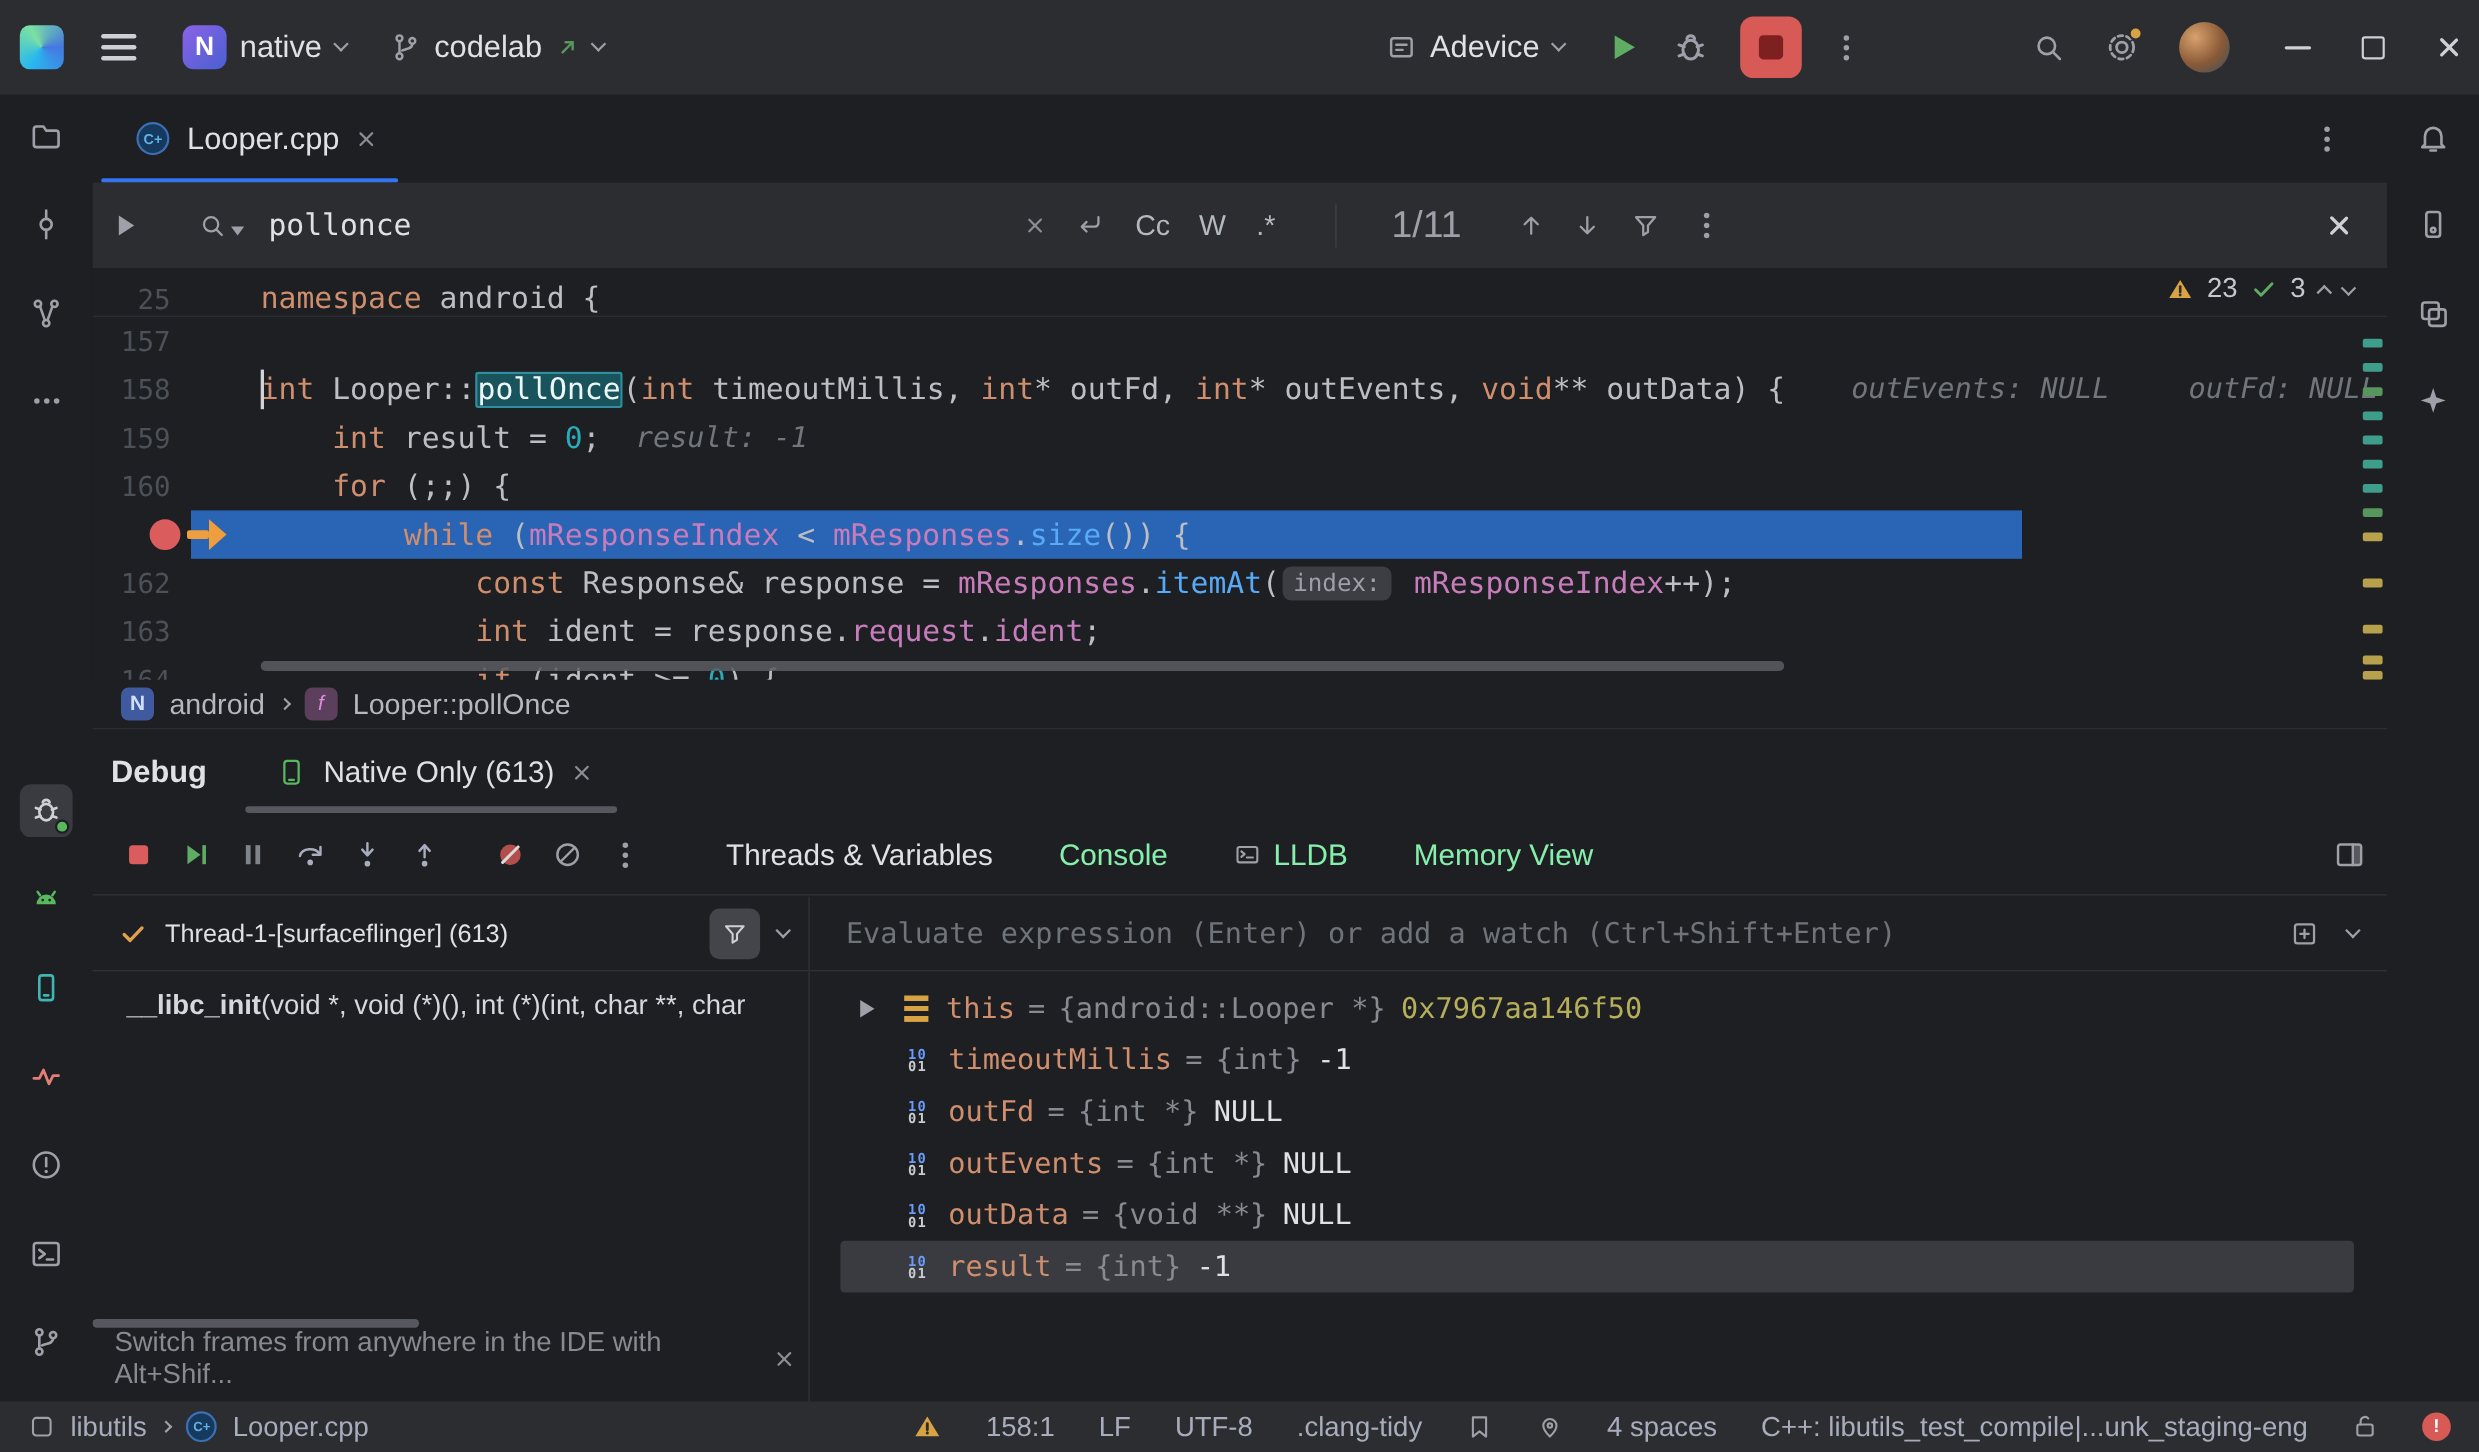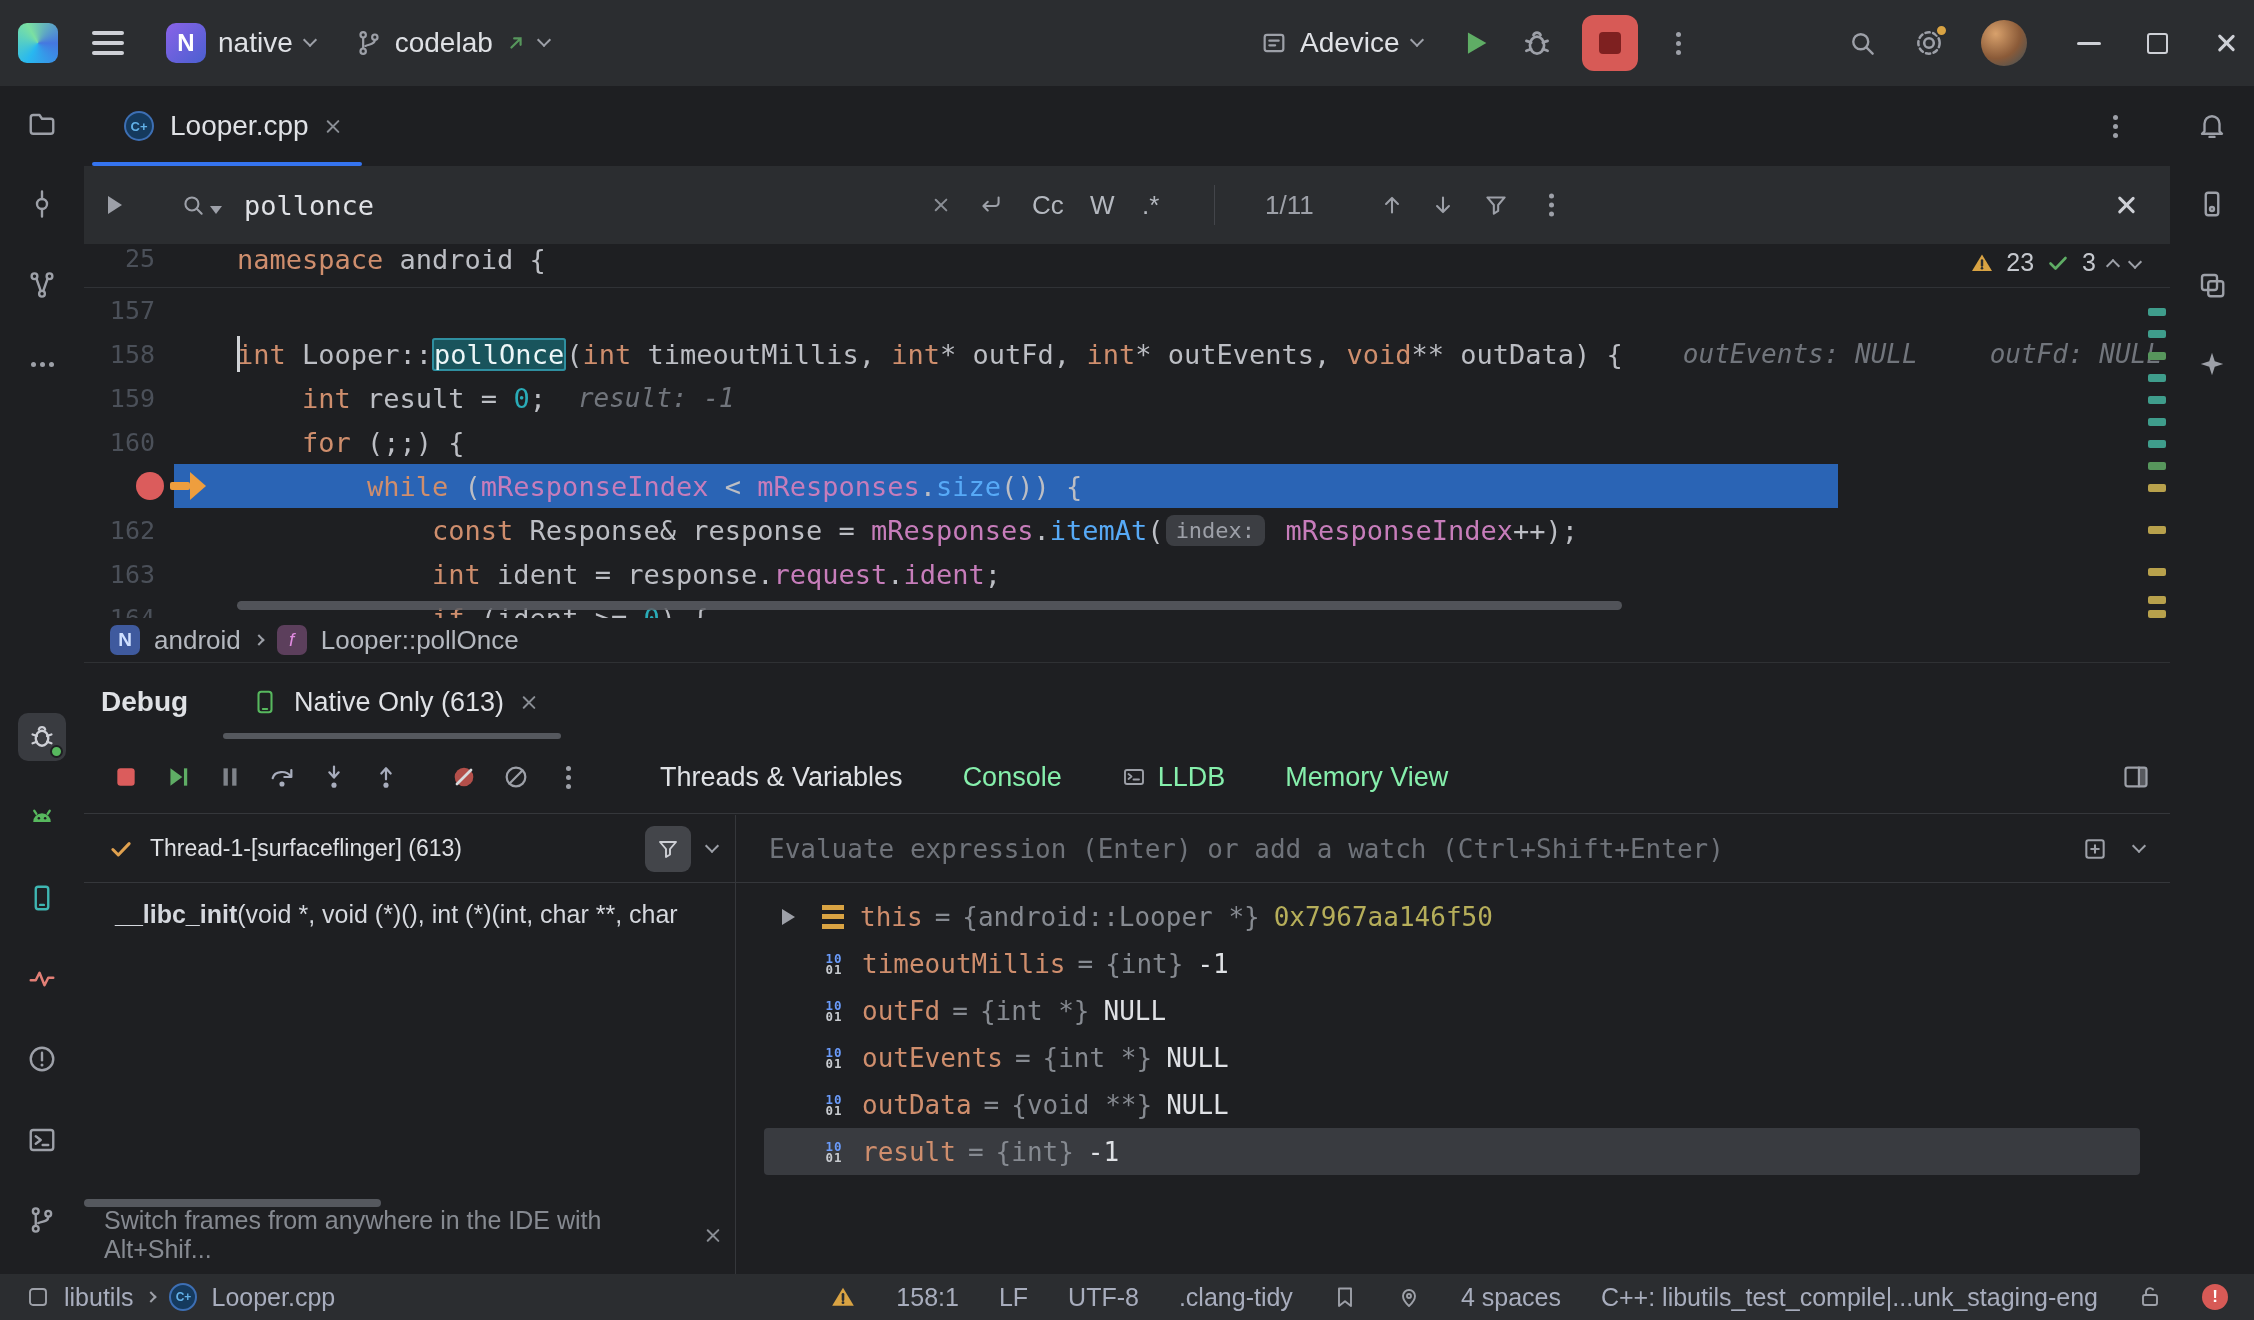--- a/index.html
+++ b/index.html
@@ -62,41 +62,41 @@
   .etab-label { font-size:28px; color:#dfe1e5; }
   .tab-kebab { margin-left:auto; margin-right:42px; }
 
   
   .findbar { position:absolute; top:80px; left:0; right:0; height:78px; background:#2b2d30; }
   .fb-item { position:absolute; top:50%; transform:translateY(-50%); display:flex; align-items:center; }
   .tri-right { width:0; height:0; border-left:14px solid #9da0a8; border-top:9px solid transparent; border-bottom:9px solid transparent; }
   .tri-down-sm { width:0; height:0; border-top:8px solid #9da0a8; border-left:6px solid transparent; border-right:6px solid transparent; margin-left:4px; margin-top:10px; }
   .fb-query { font-family:"DejaVu Sans Mono", monospace; font-size:27px; color:#dfe1e5; }
   .fb-toggle { font-size:26px; color:#b4b8bf; }
-  .fb-count { font-size:26px; color:#9da0a8; }
+  .fb-count { font-size:34px; color:#9da0a8; }
   .fb-divider { width:1px; height:40px; background:#43454a; }
 
   
   .editor { position:absolute; top:158px; left:0; right:0; height:374px; background:#1e1f22; overflow:hidden; }
   .crow { position:absolute; left:0; right:22px; height:44px; display:flex; align-items:center; font-family:"DejaVu Sans Mono", monospace; font-size:27px; }
   .gut { flex:none; width:71px; text-align:right; font-size:25px; color:#4b5059; }
   .code { white-space:pre; padding-left:82px; }
   .tok.kw { color:#cf8e6d; } .tok.pl { color:#bcbec4; } .tok.num { color:#2aacb8; }
   .tok.fld { color:#c77dbb; } .tok.fn { color:#57aaf7; }
   .tok.srch { background:#19545c; box-shadow:inset 0 0 0 2px #2f8fa0; color:#ecf6f7; border-radius:3px; padding:1px 2px; }
   .tok.badge { display:inline-block; background:#3c3e43; color:#9da0a8; border-radius:8px; font-size:22px; padding:3px 10px; margin:0 4px 0 2px; vertical-align:2px; }
   .crow.cur { background:linear-gradient(90deg, rgba(0,0,0,0) 0px, rgba(0,0,0,0) 90px, #2a64b5 90px, #2a64b5 1754px, rgba(0,0,0,0) 1754px); }
   .bp-dot { position:absolute; left:52px; top:8px; width:28px; height:28px; border-radius:50%; background:#db5c5c; }
   .bp-arrow { position:absolute; left:86px; top:8px; width:38px; height:28px; }
   .bp-arrow .bar { position:absolute; left:0; top:10px; width:20px; height:8px; background:#ee9e3e; border-radius:2px; }
   .bp-arrow .tri { position:absolute; left:20px; top:0; width:0; height:0; border-left:16px solid #ee9e3e; border-top:14px solid transparent; border-bottom:14px solid transparent; }
   .caret { position:absolute; left:153px; top:4px; width:3px; height:36px; background:#d0d2d6; }
   .ihint { flex:none; font-style:italic; font-size:26px; color:#71757c; }
   .g1 { margin-left:60px; } .g2 { margin-left:72px; } .g3 { margin-left:32px; }
-  .sticky { position:absolute; top:0; left:0; right:0; height:44px; background:#1e1f22; border-bottom:1px solid #303236; z-index:5; display:flex; align-items:flex-start; font-family:"DejaVu Sans Mono", monospace; font-size:27px; }
+  .sticky { position:absolute; top:0; left:0; right:0; height:44px; background:#1e1f22; border-bottom:1px solid #303236; z-index:5; display:flex; align-items:flex-end; font-family:"DejaVu Sans Mono", monospace; font-size:27px; }
   .inspections { position:absolute; top:4px; right:30px; z-index:6; display:flex; align-items:center; gap:12px; font-size:25px; color:#c5c8ce; }
   .hscroll { position:absolute; left:153px; top:357px; width:1385px; height:9px; border-radius:5px; background:#5a5d63; opacity:.85; z-index:4; }
   .stripe { position:absolute; right:4px; width:18px; height:8px; border-radius:2px; z-index:6; }
   .m-teal { background:#3f9d8c; } .m-green { background:#57965c; } .m-yellow { background:#b8a14c; }
 
   
   .breadcrumbs { position:absolute; top:532px; left:0; right:0; height:44px; display:flex; align-items:center; gap:14px; padding-left:26px; font-size:26px; color:#b4b8bf; }
   .bc-badge { width:30px; height:30px; border-radius:7px; display:flex; align-items:center; justify-content:center; font-size:19px; flex:none; }
   .bc-n { background:#3f5a9e; color:#cfe0ff; font-weight:bold; }
   .bc-f { background:#5c3f5c; color:#e08ae0; font-style:italic; }

